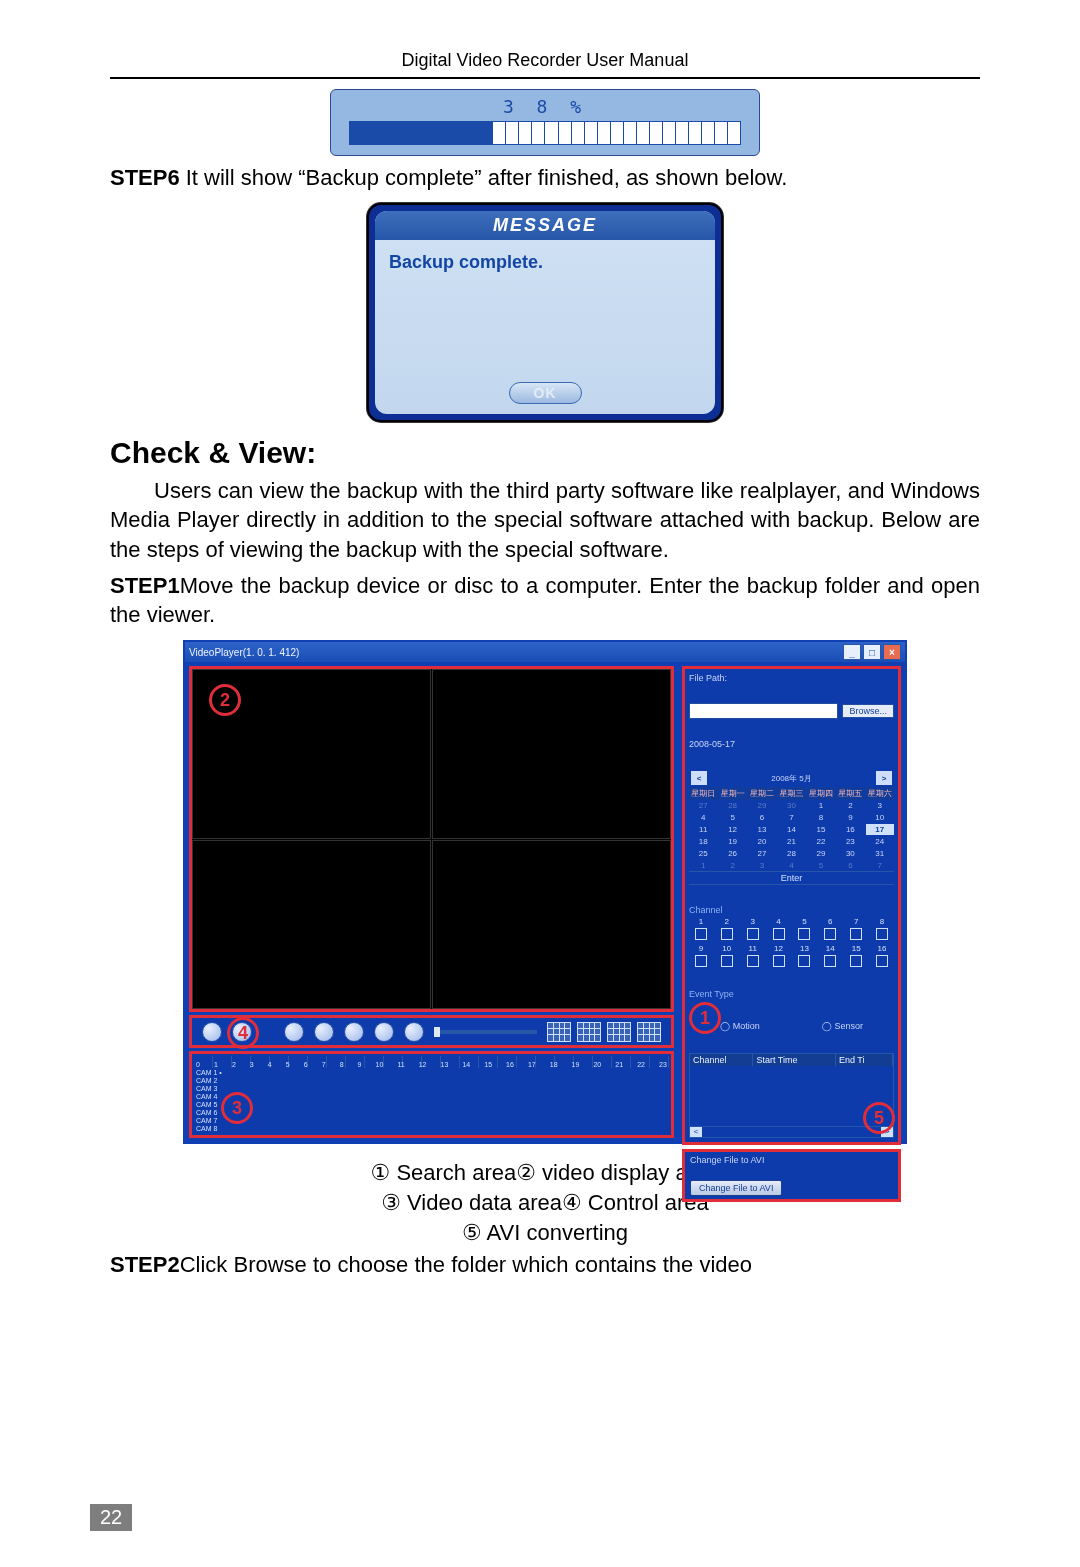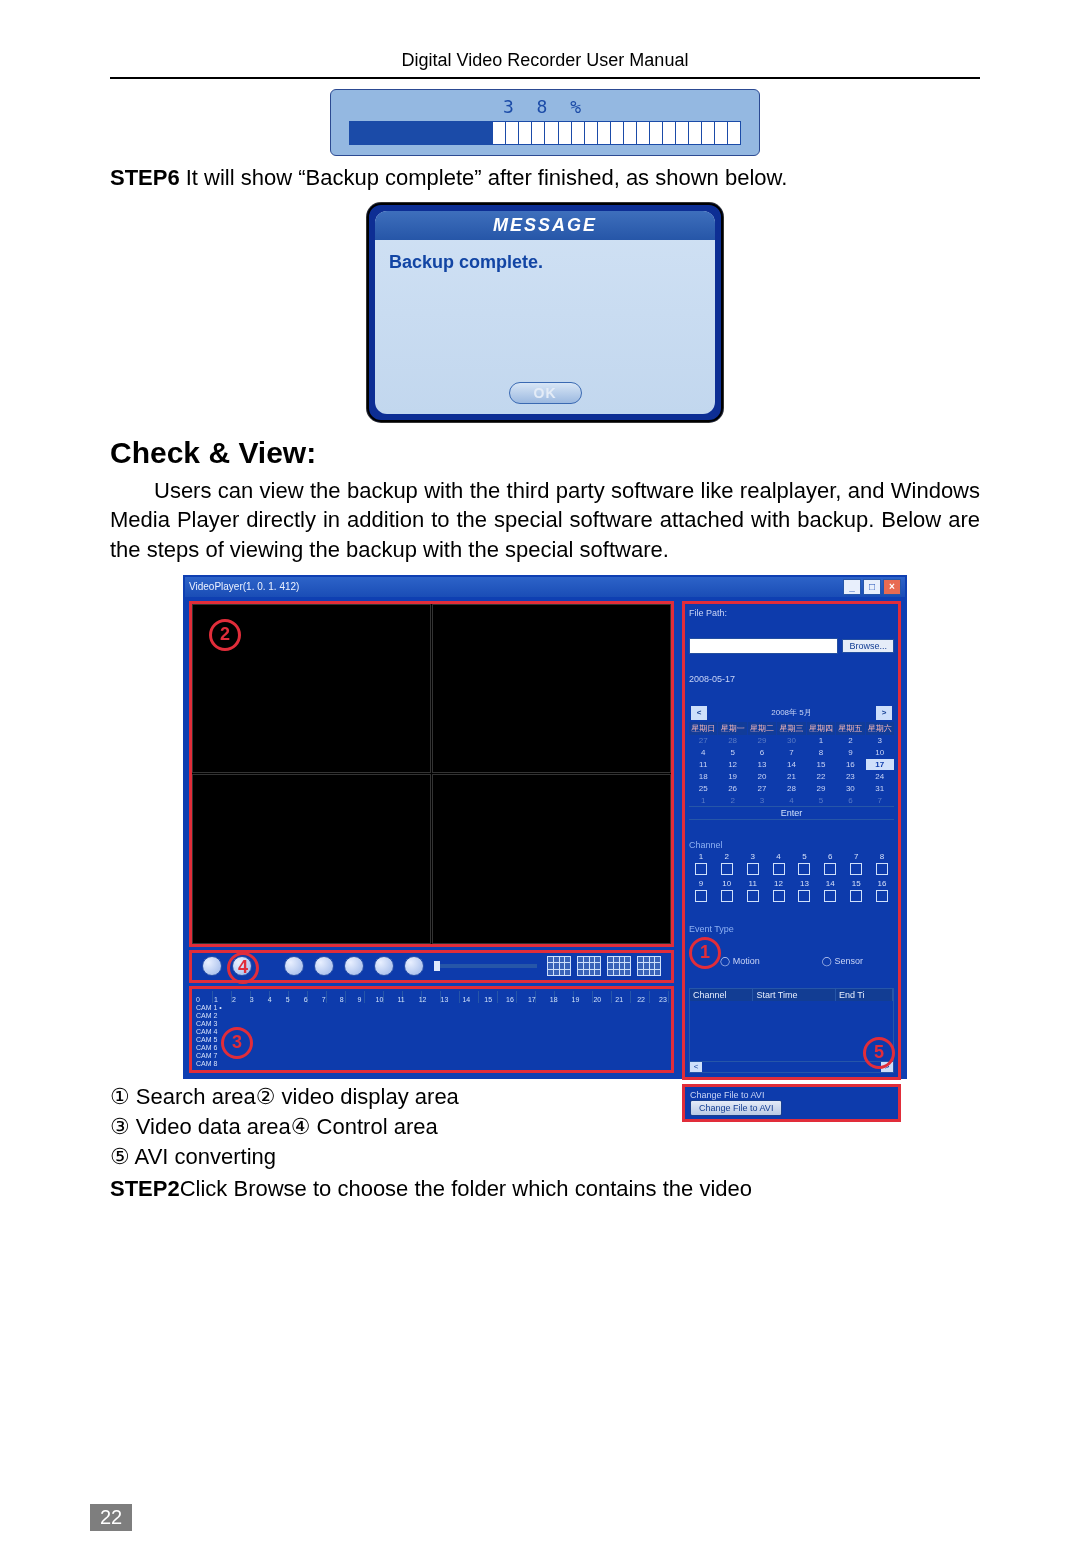--- a/index.html
+++ b/index.html
@@ -121,21 +121,21 @@
 
   
   .section-heading {
     font-size: 30px;
     font-weight: bold;
     margin: 4px 0 6px 0;
   }
 
   
   .player-figure {
-    margin: 10px auto 5px;
+    margin: 10px auto 16px;
     width: 720px;
     background: #0f3fb2;
     padding: 2px;
     position: relative;
     font-size: 10px;
     color: #c9d4f6;
   }
   .player-titlebar {
     display: flex;
     align-items: center;
@@ -331,21 +331,21 @@
                  background:#0d3bac; border-top:1px solid #2656a8; }
   .evtbl .scrl span { width:12px; background:#cfe0fb; color:#113c99;
                       text-align:center; font-size:8px; line-height:10px; }
 
   .avi-box {
     border: 3px solid #e12d3a;
     background: #0d3bac;
     height: 44px;
     padding: 3px 5px;
     font-size: 9px;
-    display: flex; flex-direction: column; gap: 0;
+    display: flex; flex-direction: column; gap: 15px;
   }
   .avi-btn {
     display: inline-block; align-self: flex-start;
     background: linear-gradient(#e5ecf8, #b9c9e4);
     color: #123d93; font-size: 9px; padding: 2px 8px;
     border: 1px solid #193f8e; border-radius: 2px;
   }
 
   
   .circ {
@@ -361,21 +361,21 @@
   }
 
   .fig-caption {
     text-align: center;
     font-size: 22px;
     margin: 4px 0 10px 0;
   }
 
   .legend-row {
     display: flex;
-    justify-content: flex-start;
+    justify-content: center;
     font-size: 22px;
     margin: 4px 0;
   }
 
   .pageno {
     position: absolute;
     left: 90px;
     bottom: 36px;
     background: #7e7e7e;
     color: #fff;
@@ -437,20 +437,23 @@
       <div class="msg-body">Backup complete.</div>
       <div class="msg-btn-row">
         <span class="msg-btn">OK</span>
       </div>
     </div>
   </div>
 
   <div class="section-heading">Check &amp; View:</div>
   <p class="body-para">Users can view the backup with the third party software like realplayer, and Windows Media Player directly in addition to the special software attached with backup. Below are the steps of viewing the backup with the special software.</p>
 
+  <p class="body-para noindent">
+    <span class="step-label" style="font-weight:bold">STEP1</span><span>Move the backup device or disc to a computer. Enter the backup folder and open the viewer.</span>
+  </p>
 
   <div class="player-figure">
     <div class="player-titlebar">
       <span class="title">VideoPlayer(1. 0. 1. 412)</span>
       <span class="winctrls">
         <span>_</span>
         <span>□</span>
         <span class="close">×</span>
       </span>
     </div>

